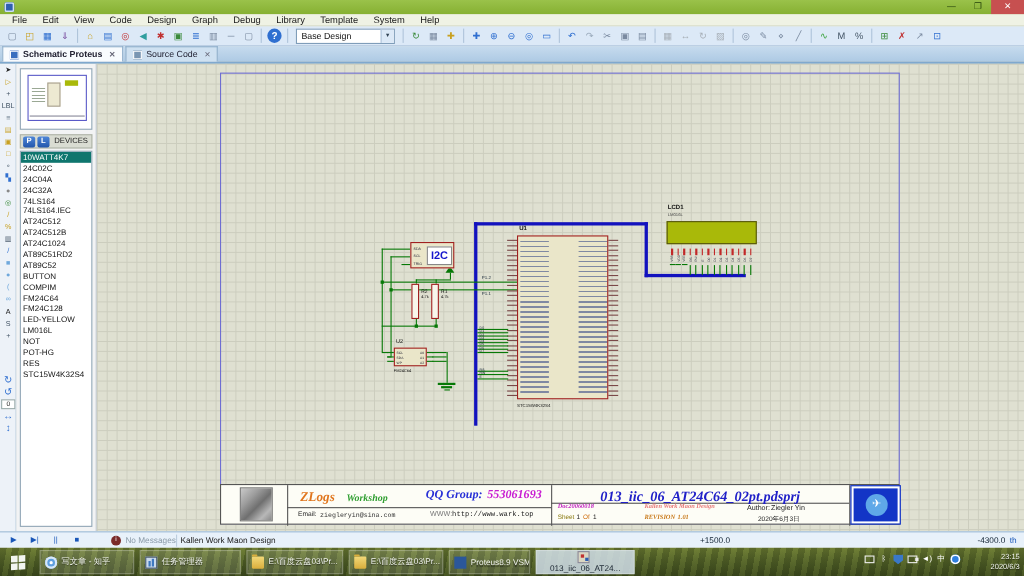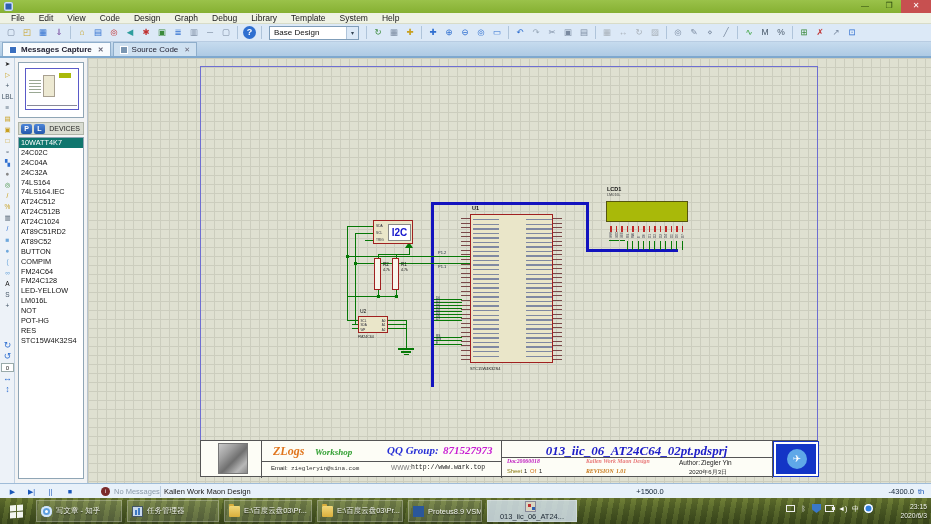--- a/index.html
+++ b/index.html
@@ -253,21 +253,21 @@
         <span class="tbtn" style="color: rgb(192, 48, 48);">✗</span>
         <span class="tbtn" style="color: rgb(122, 138, 160);">↗</span>
         <span class="tbtn" style="color: rgb(47, 111, 208);">⊡</span>
       </span>
   </div>
 
   <div class="tabbar">
 
       <span class="tab on">
         <span class="tabico ico-sch"></span>
-        <span>Messages Capture</span>
+        <span>Schematic Proteus</span>
         <span class="tclose">✕</span>
       </span>
 
       <span class="tab">
         <span class="tabico ico-src"></span>
         <span>Source Code</span>
         <span class="tclose">✕</span>
       </span>
     </div>
 
@@ -581,21 +581,21 @@
     <div class="tblock">
       <div class="tb-div-v" style="left:60px;"></div>
       <div class="tb-div-v" style="left:300px;"></div>
       <div class="tb-div-v" style="left:571px;"></div>
       <div class="tb-div-h" style="left:60px;top:20px;width:240px;"></div>
       <div class="tb-div-h" style="left:300px;top:16px;width:271px;"></div>
       <div class="photo"></div>
       <div class="abs zlogs" style="left:72px;top:3px;font-size:12px;color:#E0761E;">ZLogs</div>
       <div class="abs zlogs" style="left:114px;top:6px;font-size:9px;color:#2F9E30;">Workshop</div>
       <div class="abs zlogs" style="left:186px;top:3px;font-size:11px;color:#2830D6;">QQ Group:</div>
-      <div class="abs zlogs" style="left:242px;top:3px;font-size:11px;color:#C81ED2;">871527973</div>
+      <div class="abs zlogs" style="left:242px;top:3px;font-size:11px;color:#C81ED2;">553061693</div>
       <div class="abs" style="left:70px;top:24px;font-size:6px;color:#222;">Email:</div>
       <div class="abs" style="left:90px;top:24px;font-size:6px;color:#333;font-family:'Liberation Mono',monospace;">ziegleryin@sina.com</div>
       <div class="abs" style="left:190px;top:23px;font-size:6.5px;color:#777;">WWW:</div>
       <div class="abs" style="left:210px;top:23px;font-size:6.5px;color:#222;font-family:'Liberation Mono',monospace;">http://www.wark.top</div>
       <div class="abs zlogs" style="left:300px;top:2px;width:271px;text-align:center;font-size:13px;color:#2020C8;">013_iic_06_AT24C64_02pt.pdsprj</div>
       <div class="abs zlogs" style="left:306px;top:17px;font-size:5.8px;color:#C020C0;">Doc20060018</div>
       <div class="abs zlogs" style="left:385px;top:17px;font-size:5.8px;color:#E87878;">Kallen Work Maon Design</div>
       <div class="abs" style="left:478px;top:18px;font-size:6.5px;color:#222;">Author:</div>
       <div class="abs" style="left:500px;top:18px;font-size:6.5px;color:#222;">Ziegler Yin</div>
       <div class="abs" style="left:306px;top:27px;font-size:5.8px;color:#8A7A10;">Sheet</div>

